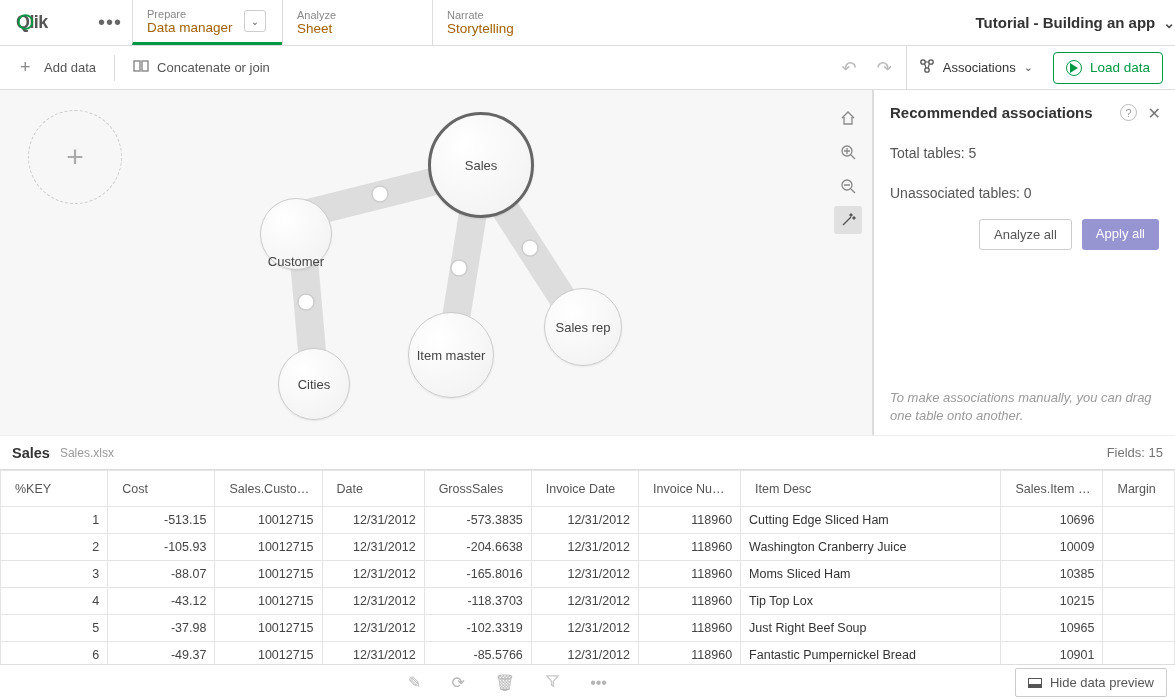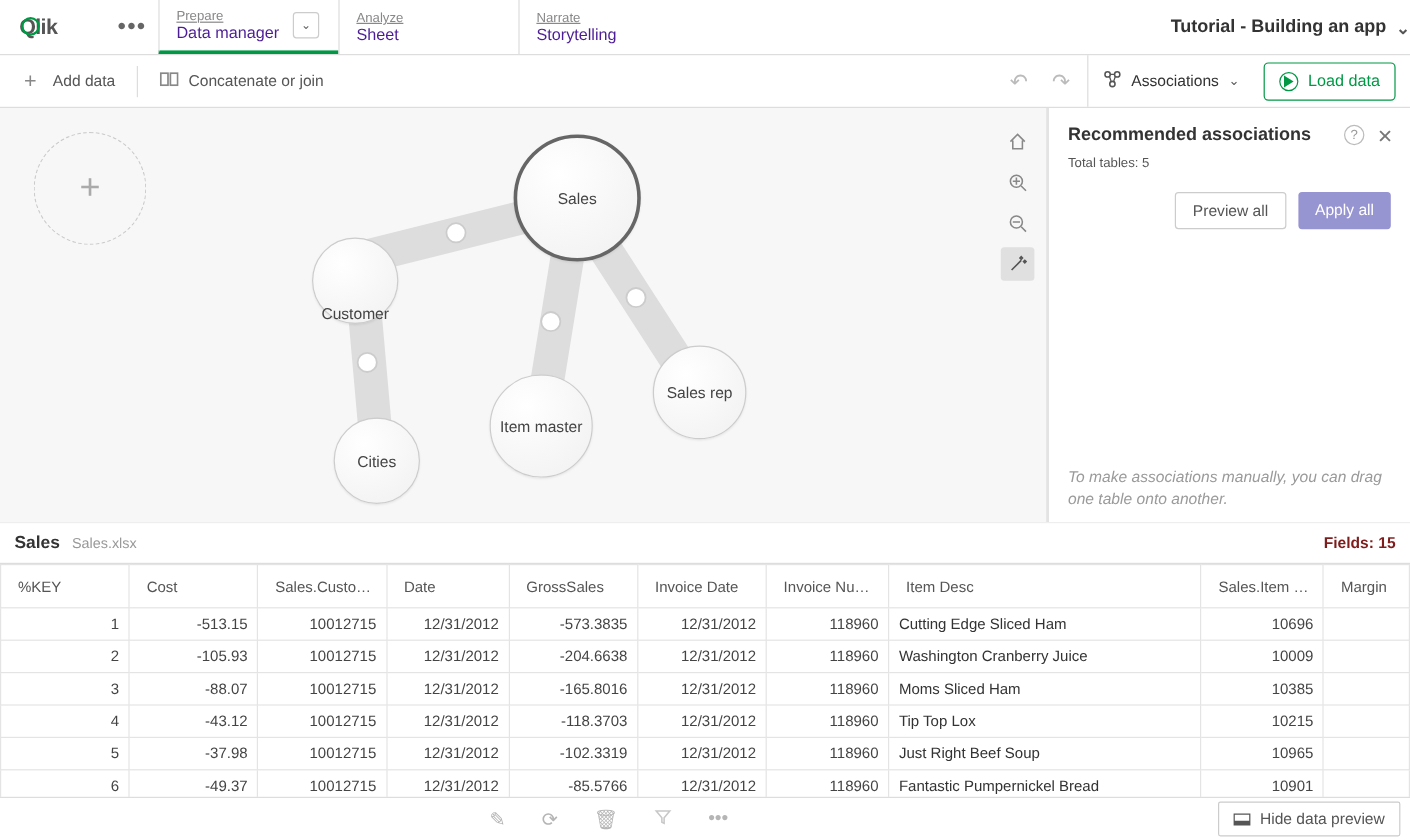--- a/index.html
+++ b/index.html
@@ -5,22 +5,22 @@
   * { box-sizing: border-box; margin: 0; padding: 0; font-family: "Segoe UI", Arial, sans-serif; }
   body { width: 1175px; height: 700px; overflow: hidden; background: #fff; color: #333; font-size: 13px; }
 
   
   .topbar { display: flex; align-items: stretch; height: 46px; border-bottom: 1px solid #ddd; }
   .logo { display:flex; align-items:center; padding: 0 14px 0 16px; font-size: 26px; font-weight: 600; color:#555; letter-spacing:-1px;}
   .logo svg { width: 58px; height: 26px; }
   .more-dots { display:flex; align-items:center; padding:0 10px; cursor:pointer; color:#666; font-size:20px; letter-spacing:1px;}
   .nav-group { display:flex; align-items:center; border-left:1px solid #ddd; padding: 4px 16px 4px 14px; min-width:150px; position:relative;}
   .nav-group.active { border-bottom: 3px solid #009845; }
-  .nav-group .small { font-size: 11px; color:#888;text-decoration:underline; }
-  .nav-group .big { font-size: 13.5px; color:#4c1d95; }
+  .nav-group .small { font-size: 11px; color:#888; }
+  .nav-group .big { font-size: 13.5px; color:#a16207; }
   .nav-group .chev-box { margin-left:auto; border:1px solid #ccc; width:22px; height:22px; border-radius:3px; display:flex; align-items:center; justify-content:center; font-size:10px; color:#666;}
   .app-title { flex:1; display:flex; align-items:center; justify-content:flex-end; font-weight:600; font-size:15px; gap:8px;}
   .app-title .chev { font-size:14px; color:#555; }
 
   
   .toolbar { display:flex; align-items:center; height:44px; border-bottom:1px solid #ddd; padding:0 12px; gap:8px;}
   .tbtn { display:flex; align-items:center; gap:8px; padding:6px 8px; border-radius:3px; cursor:pointer; color:#555; font-size:13px;}
   .tbtn svg, .tbtn .ico { width:16px; height:16px; display:inline-block; }
   .sep { width:1px; height:26px; background:#ddd; margin:0 2px;}
   .toolbar-spacer { flex:1; }
@@ -42,33 +42,33 @@
 
   .canvas-tools { position:absolute; top:14px; right:10px; display:flex; flex-direction:column; gap:6px; align-items:center;}
   .canvas-tools .tool { width:28px; height:28px; display:flex; align-items:center; justify-content:center; color:#888; cursor:pointer; border-radius:3px;}
   .canvas-tools .tool.active { background:#e0e0e0; color:#555;}
 
   
   .panel { width:302px; display:flex; flex-direction:column; padding:14px 16px 10px 16px; position:relative; border-left:1px solid #ddd;}
   .panel h3 { font-size:15px; font-weight:600; color:#333;}
   .panel .close { position:absolute; top:14px; right:14px; font-size:16px; color:#777; cursor:pointer;}
   .panel .help  { position:absolute; top:14px; right:38px; font-size:14px; color:#999; cursor:pointer; border:1.3px solid #bbb; border-radius:50%; width:17px; height:17px; display:flex; align-items:center; justify-content:center; font-size:11px;}
-  .stat { font-size:11px; margin-top:9px; color:#555;}
+  .stat { font-size:14px; margin-top:24px; color:#555;}
   .stat.bold { font-weight:600; color:#333;}
   .panel-buttons { display:flex; gap:10px; margin-top:18px; justify-content:flex-end;}
   .btn { padding:7px 14px; border-radius:3px; font-size:13px; cursor:pointer;}
   .btn.outline { border:1px solid #ccc; color:#555; background:#fff;}
   .btn.primary { background:#9694d1; color:#fff;}
   .panel-hint { margin-top:auto; font-style:italic; color:#9a9a9a; font-size:13px; line-height:1.4;}
 
   
   .preview-hdr { display:flex; align-items:center; height:34px; padding:0 12px; border-top:1px solid #eee; }
   .preview-hdr .tname { font-size:14.5px; font-weight:600; color:#333;}
   .preview-hdr .tfile { font-size:12px; color:#999; margin-left:10px;}
-  .preview-hdr .fields { margin-left:auto; font-size:13px; color:#7f1d1d;font-weight:bold;}
+  .preview-hdr .fields { margin-left:auto; font-size:13px; color:#737373;}
 
   
   .grid { border-top:1px solid #ddd; }
   table { border-collapse:collapse; width:100%; table-layout:fixed;}
   th, td { border:1px solid #e4e4e4; padding:6px 8px; font-size:12.5px; overflow:hidden; text-overflow:ellipsis; white-space:nowrap; height:25px;}
   th { text-align:left; font-weight:400; color:#555; background:#fff; height:36px;padding-left:14px;}
   td.num { text-align:right; color:#444;}
   col.c-key{width:105px} col.c-cost{width:105px} col.c-cust{width:105px} col.c-date{width:100px}
   col.c-gross{width:105px} col.c-inv{width:105px} col.c-invn{width:100px} col.c-desc{width:255px}
   col.c-item{width:100px} col.c-margin{width:70px}
@@ -215,22 +215,23 @@
           </svg>
         </div>
     </div>
   </div>
 
   <div class="panel">
     <div class="help">?</div>
     <div class="close">✕</div>
     <h3>Recommended associations</h3>
     <div class="stat">Total tables: 5</div>
+    <div class="stat">Unassociated tables: 0</div>
     <div class="panel-buttons">
-      <div class="btn outline"><span>Preview all</span></div>
+      <div class="btn outline"><span>Analyze all</span></div>
       <div class="btn primary"><span>Apply all</span></div>
     </div>
     <div class="panel-hint">To make associations manually, you can drag one table onto another.</div>
   </div>
 </div>
 
 <div class="preview-hdr">
   <span class="tname">Sales</span>
   <span class="tfile">Sales.xlsx</span>
   <span class="fields">Fields: 15</span>

